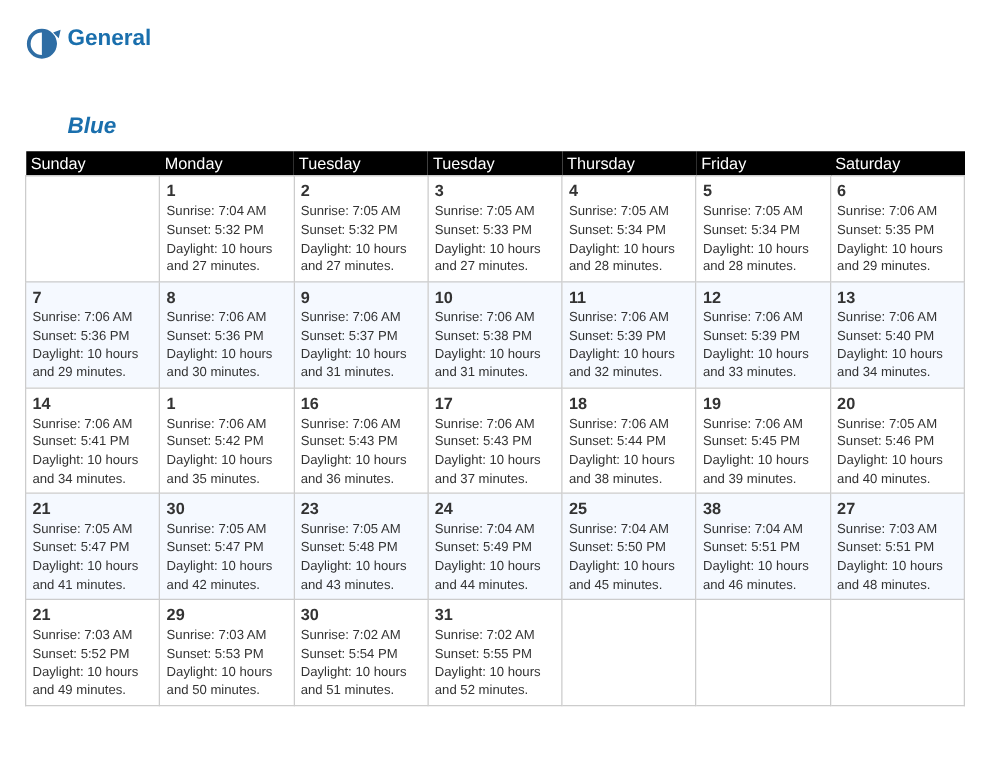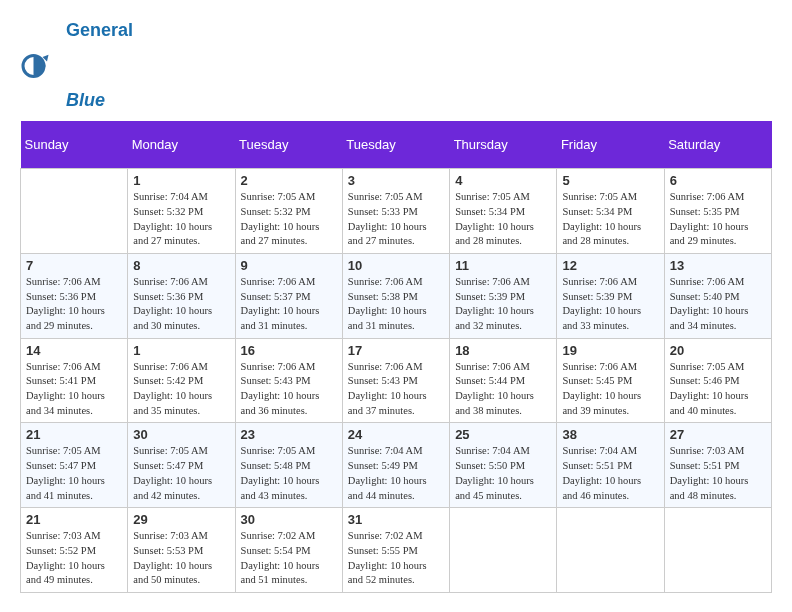--- a/index.html
+++ b/index.html
@@ -11,22 +11,20 @@
       padding: 20px;
     }
     .header {
       display: flex;
       justify-content: space-between;
       align-items: flex-start;
       margin-bottom: 10px;
     }
     .logo {
       display: flex;
-      align-items: center;
-      gap: 12px;
     }
     .logo-text {
       font-size: 18px;
       font-weight: bold;
       color: #333;
       line-height: 1.2;
     }
     .logo-text span {
       color: #1a6fad;
     }
@@ -46,23 +44,23 @@
     .location-title {
       font-size: 16px;
       color: #555;
     }
     table {
       width: 100%;
       border-collapse: collapse;
       font-size: 11px;
     }
     th {
-      background-color: #6d28d9;
+      background-color: #000000;
       color: #fff;
-      padding: 16px 4px;
+      padding: 2px 4px;
       text-align: left;
       font-size: 13px;
       font-weight: normal;
     }
     td {
       border: 1px solid #ccc;
       vertical-align: top;
       padding: 4px 5px;
       height: 80px;
       width: 107px;
@@ -70,21 +68,20 @@
     }
     .day-number {
       font-weight: bold;
       font-size: 13px;
       display: block;
       margin-bottom: 2px;
     }
     .cell-data {
       font-size: 10.5px;
       line-height: 1.4;
-      font-family: Liberation Serif, serif;
     }
     .empty-cell {
       background: #f9f9f9;
     }
     tr:nth-child(even) td {
       background: #f5f9ff;
     }
     tr:nth-child(odd) td {
       background: #fff;
     }

